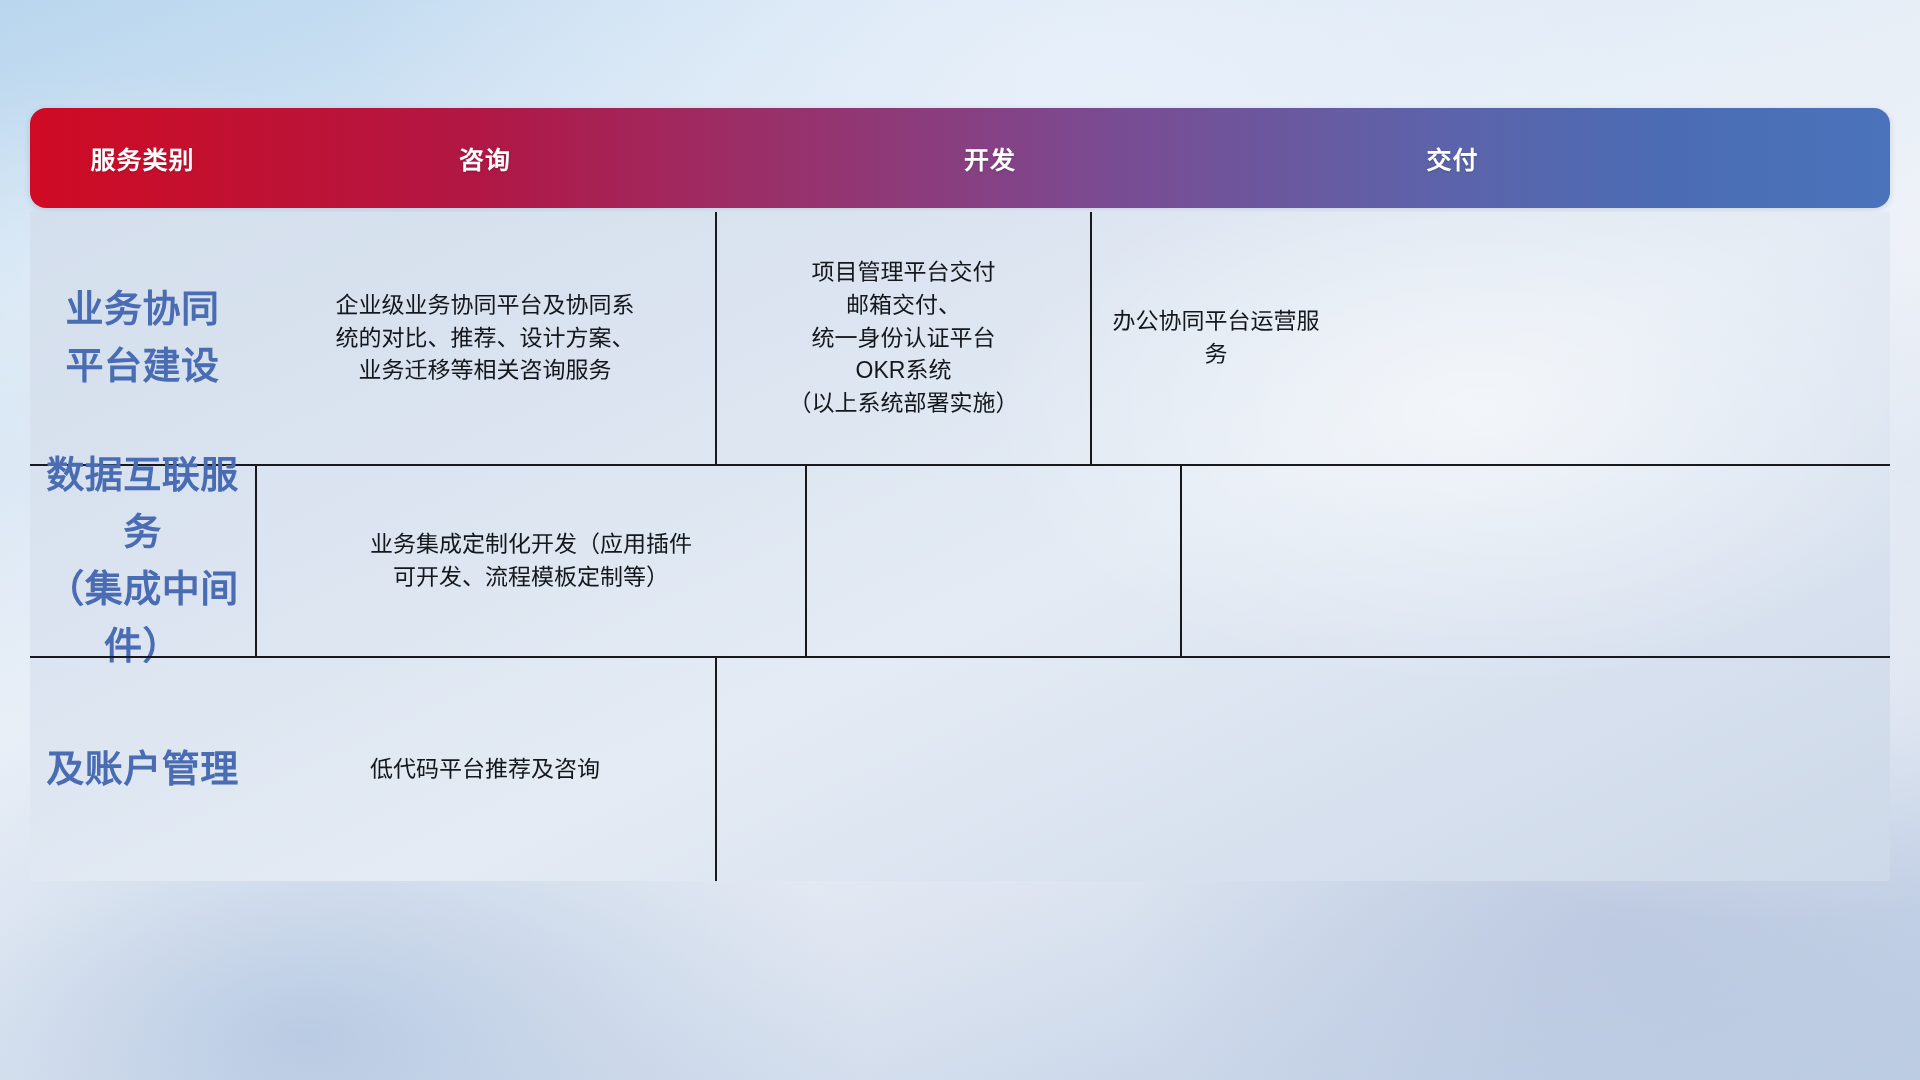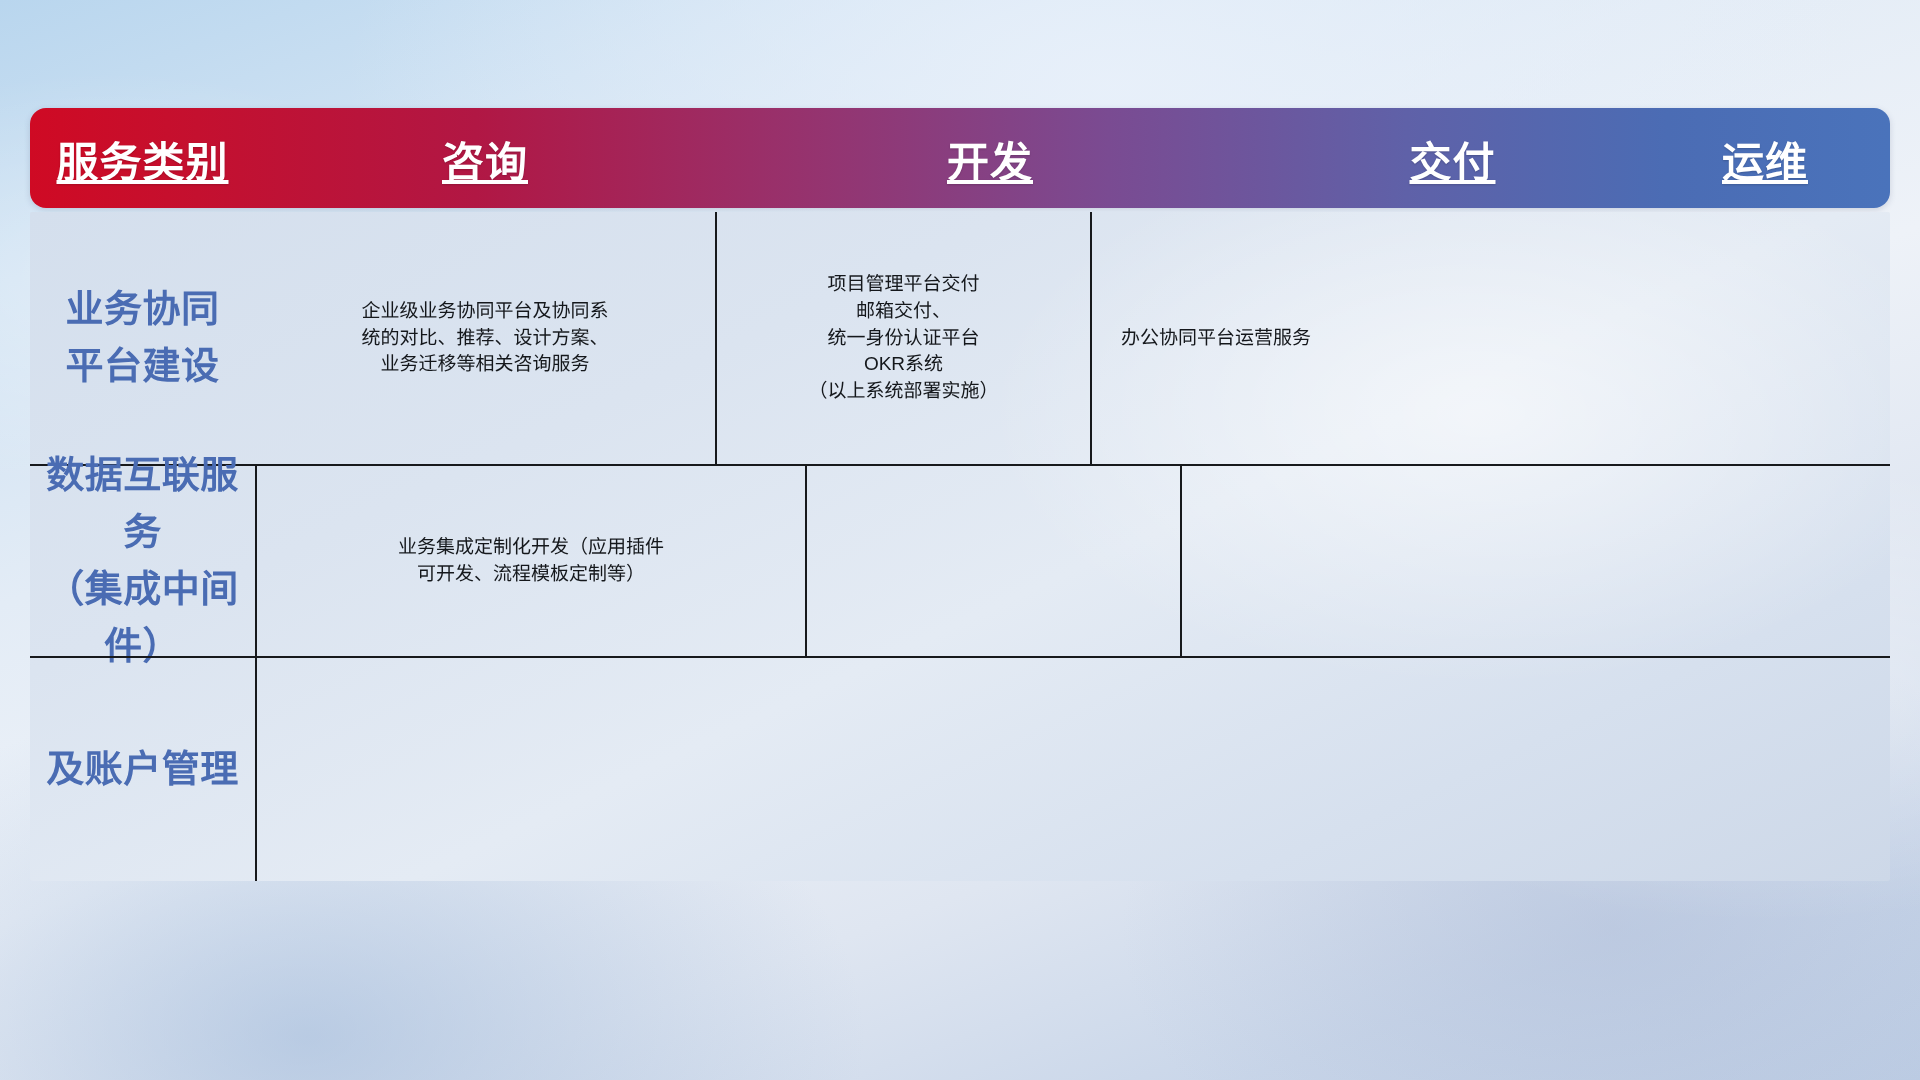--- a/index.html
+++ b/index.html
@@ -65,27 +65,26 @@
         #5f61a8 74%,
         #4b6cb4 88%,
         #4a73bb 100%);
     display: flex;
     align-items: center;
     box-shadow: 0 2px 6px rgba(60,70,110,0.18);
     overflow: hidden;
   }
   .matrix-header .hcell {
     color: #ffffff;
-    font-size: 42px;
+    font-size: 25px;
     font-weight: 700;
     letter-spacing: 1px;
     text-align: center;
     white-space: nowrap;
     text-shadow: 0 1px 2px rgba(0,0,0,0.18);
-    text-decoration: underline;
   }
 
   .matrix-body {
     position: relative;
     margin-top: 4px;
     background:
       radial-gradient(760px 420px at 78% 30%, rgba(255,255,255,0.55) 0%, rgba(255,255,255,0) 65%),
       linear-gradient(155deg, #d4dfed 0%, #dbe4f0 30%, #e4ebf4 55%, #d6e0ee 80%, #cdd8e8 100%);
     border-radius: 2px;
   }
@@ -97,21 +96,21 @@
   .matrix-row + .matrix-row {
     border-top: 2px solid #17191c;
   }
   .matrix-cell {
     box-sizing: border-box;
     display: flex;
     align-items: center;
     justify-content: center;
     text-align: center;
     padding: 10px 14px;
-    font-size: 19px;
+    font-size: 23px;
     line-height: 1.42;
     color: #14171b;
     white-space: pre-line;
   }
   .matrix-cell.divider-left {
     border-left: 2px solid #17191c;
   }
   .matrix-cell.category {
     color: #4a6cb3;
     font-weight: 700;
@@ -136,21 +135,20 @@
 
 <div id="page-background"></div>
 
 <div id="service-matrix">
 
   <div class="matrix-header">
     <div class="hcell col-0">服务类别</div>
     <div class="hcell col-1">咨询</div>
     <div class="hcell col-2">开发</div>
     <div class="hcell col-3">交付</div>
-    <div class="hcell col-4">运维</div>
   </div>
 
   <div class="matrix-body">
 
     <div class="matrix-row row-h-0">
       <div class="matrix-cell category col-0">业务协同
 平台建设</div>
       <div class="matrix-cell col-1">企业级业务协同平台及协同系
 统的对比、推荐、设计方案、
 业务迁移等相关咨询服务</div>
@@ -166,17 +164,18 @@
       <div class="matrix-cell category col-0">数据互联服务
 （集成中间件）</div>
       <div class="matrix-cell col-2 divider-left">业务集成定制化开发（应用插件
 可开发、流程模板定制等）</div>
       <div class="matrix-cell col-3 divider-left"></div>
       <div class="matrix-cell col-4 divider-left"></div>
     </div>
 
     <div class="matrix-row row-h-2">
       <div class="matrix-cell category col-0">及账户管理</div>
+      <div class="matrix-cell col-1">低代码平台推荐及咨询</div>
       <div class="matrix-cell col-4 divider-left"></div>
     </div>
 
   </div>
 </div>
 
 </body></html>

